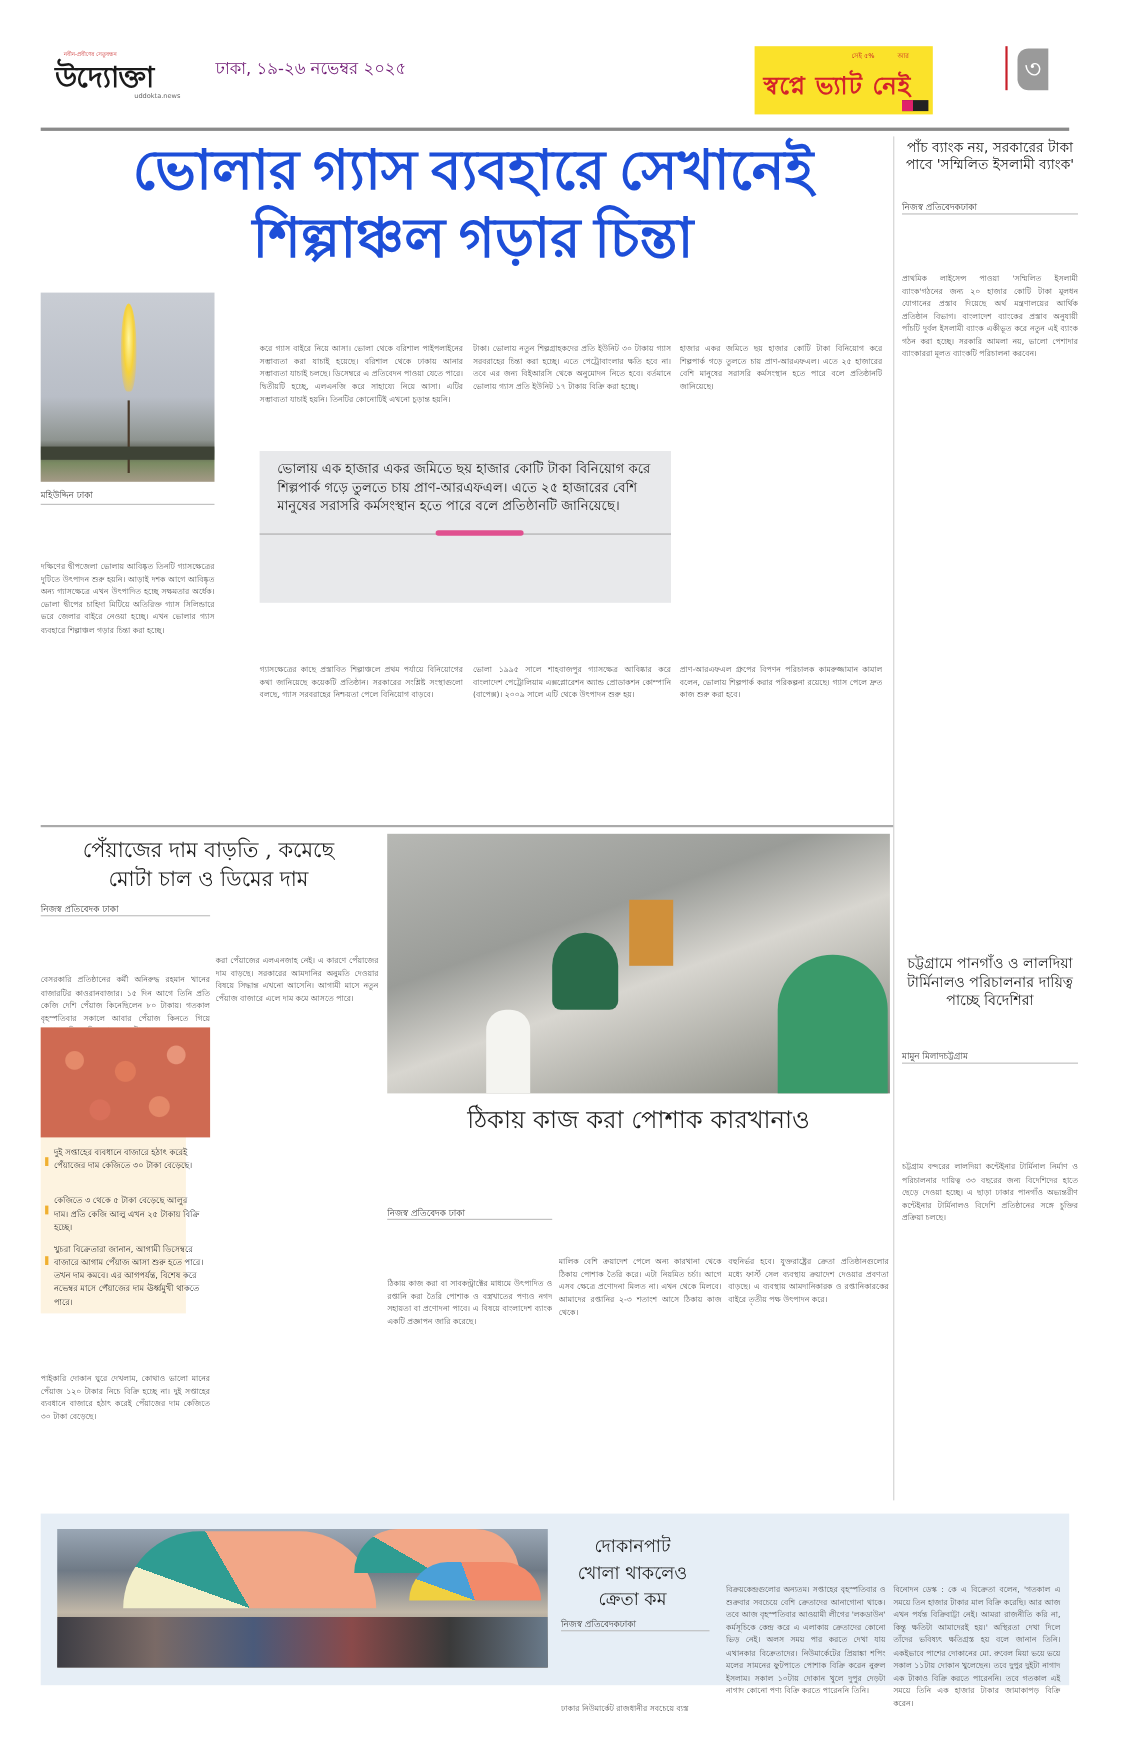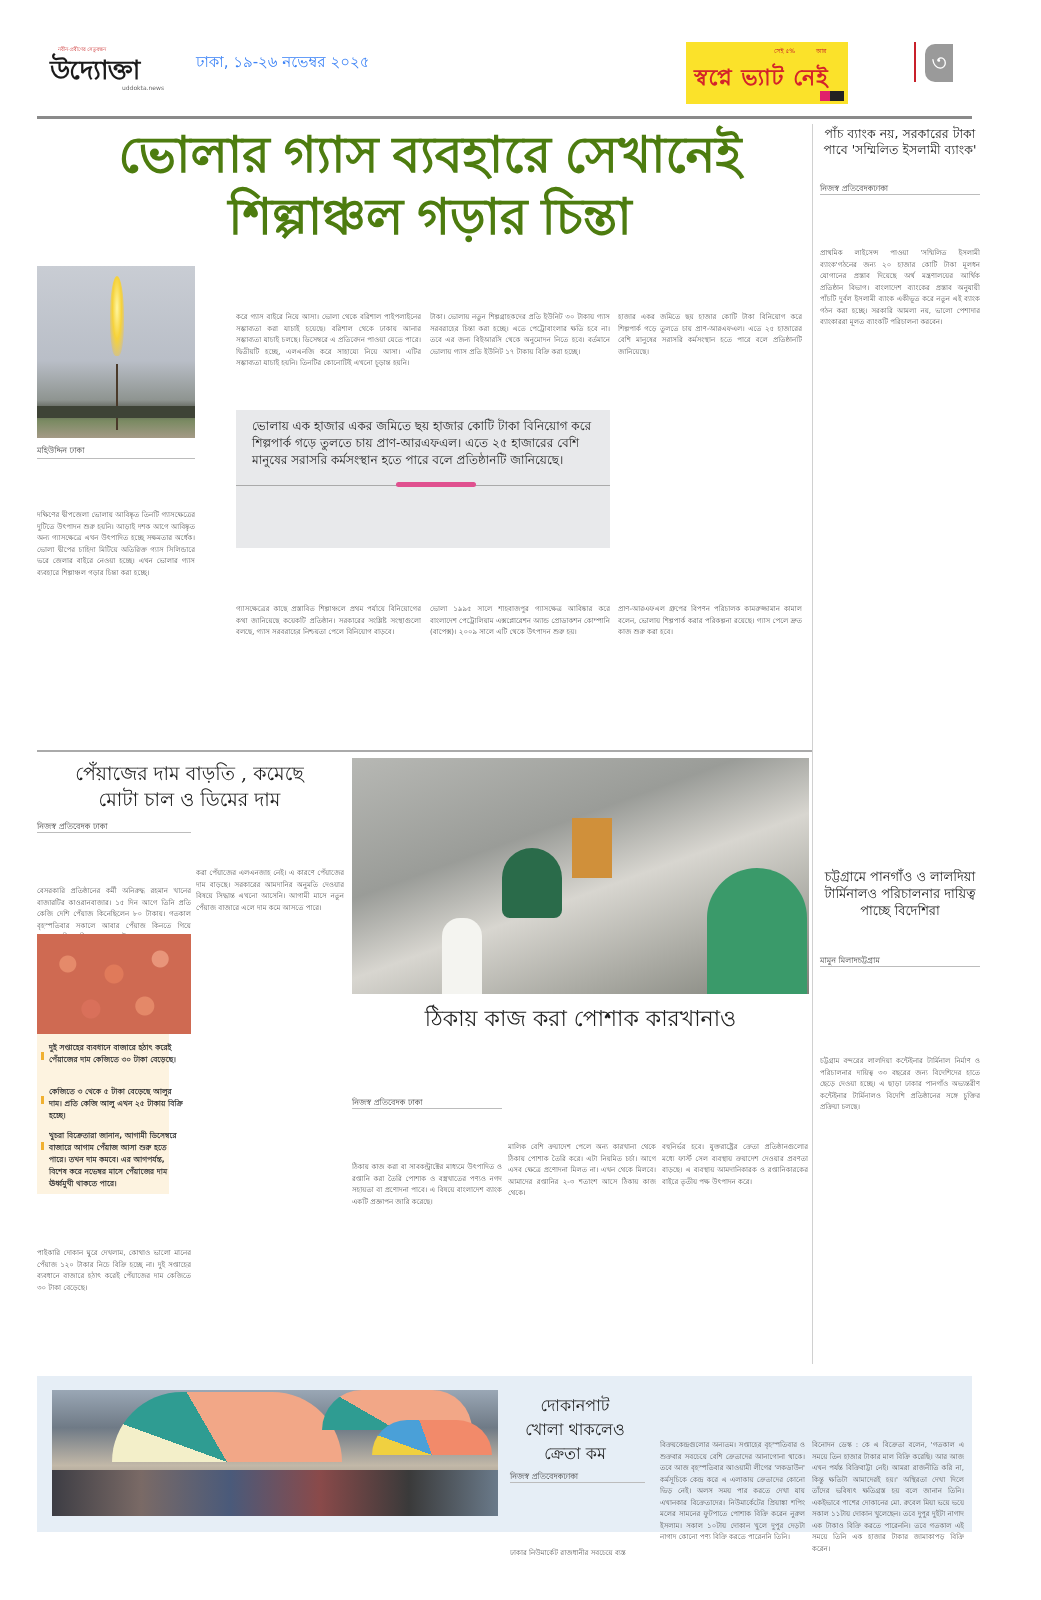--- a/index.html
+++ b/index.html
@@ -5,45 +5,45 @@
   html,body{margin:0;padding:0;background:#ffffff;}
   body{width:1041px;height:1600px;position:relative;overflow:hidden;font-family:"DejaVu Sans",sans-serif;color:#222;}
   .abs{position:absolute;}
   .rule{position:absolute;background:#8a8a8a;height:3px;}
   .thin{position:absolute;background:#bcbcbc;height:1px;}
   .vline{position:absolute;background:#d0d0d0;width:1px;}
   .masthead-logo{left:50px;top:46px;width:120px;height:40px;}
   .logo-tag{font-size:5px;color:#c33;position:absolute;left:8px;top:0;}
   .logo-main{font-family:"DejaVu Serif",serif;font-weight:bold;font-size:26px;color:#1a1a1a;position:absolute;left:0;top:4px;letter-spacing:-1px;}
   .logo-url{font-size:6px;color:#666;position:absolute;left:72px;top:38px;}
-  .dateline{left:196px;top:50px;font-size:15px;color:#3b82f6;text-align:right;}
+  .dateline{left:196px;top:50px;font-size:15px;color:#701a75;text-align:right;}
   .ad-box{left:686px;top:42px;width:162px;height:62px;background:#fbe22a;}
   .ad-small{position:absolute;font-size:6px;color:#c8202a;}
   .ad-main{position:absolute;left:8px;top:18px;font-size:22px;font-weight:bold;color:#d4232a;white-space:nowrap;letter-spacing:1px;}
   .ad-logo{position:absolute;left:134px;top:49px;width:24px;height:10px;background:#222;}
   .ad-logo:before{content:"";position:absolute;left:0;top:0;width:10px;height:10px;background:#e0206a;}
   .page-mark{left:925px;top:44px;width:28px;height:38px;background:#9a9a9a;border-radius:10px 0 0 10px;color:#fff;font-size:24px;text-align:center;line-height:38px;}
   .page-bar{left:914px;top:42px;width:2px;height:40px;background:#c8202a;}
-  .lead-head{left:60px;top:124px;width:740px;text-align:center;font-family:Liberation Sans, sans-serif;font-weight:bold;font-size:50px;line-height:62px;color:#4d7c0f;}
+  .lead-head{left:60px;top:124px;width:740px;text-align:center;font-family:Liberation Serif, serif;font-weight:bold;font-size:50px;line-height:62px;color:#1d4ed8;}
   .photo{position:absolute;overflow:hidden;}
   .flare-photo{left:37px;top:266px;width:158px;height:172px;background:linear-gradient(#c9cdd4 0%,#b9bec7 55%,#8e9490 78%,#565a4f 84%,#7a8a62 90%,#a49a86 100%);}
   .flare-stack{position:absolute;left:79px;top:98px;width:2px;height:66px;background:#4a3a2a;}
   .flare-flame{position:absolute;left:73px;top:10px;width:14px;height:80px;border-radius:50% 50% 40% 40%;background:radial-gradient(ellipse at 50% 40%,#fff6a0 0%,#f6d23a 45%,rgba(240,190,60,0.3) 80%,rgba(255,255,255,0) 100%);}
   .trees{position:absolute;left:0;top:140px;width:158px;height:12px;background:#3e4336;}
   .byline{font-size:8px;color:#444;}
   .body{font-size:7px;line-height:11.5px;color:#555;text-align:justify;overflow:hidden;margin-top:48px;}
   .pull{left:236px;top:410px;width:374px;height:138px;background:#e8e9eb;}
   .pull-text{position:absolute;left:16px;font-size:12px;line-height:17px;color:#222;}
   .pull-sep{position:absolute;left:0;top:75px;width:374px;height:1px;background:#aaa;}
   .pull-pink{position:absolute;left:160px;top:72px;width:80px;height:5px;border-radius:3px;background:#e0508f;}
   .side-head{left:820px;top:126px;width:160px;text-align:center;font-size:12.5px;line-height:16px;color:#222;}
   .sec-head{text-align:center;color:#222;font-family:"DejaVu Serif",serif;}
   .garment-photo{left:352px;top:758px;width:457px;height:236px;background:linear-gradient(160deg,#b7b8b4 0%,#9a9c98 35%,#d8d6d0 55%,#7e8078 100%);}
   .onion-photo{left:37px;top:934px;width:154px;height:100px;background:radial-gradient(circle at 20% 30%,#e58a6a 8px,transparent 9px),radial-gradient(circle at 50% 40%,#e07a5a 9px,transparent 10px),radial-gradient(circle at 80% 25%,#e8957a 8px,transparent 9px),radial-gradient(circle at 35% 75%,#d9705a 9px,transparent 10px),radial-gradient(circle at 70% 72%,#e48868 9px,transparent 10px),#cf6a52;}
-  .sidebar-box{left:37px;top:934px;width:132px;height:260px;background:#fdf3e0;font-weight:bold;}
+  .sidebar-box{left:37px;top:934px;width:132px;height:260px;background:#fdf3e0;}
   .bullet{position:absolute;left:4px;width:3px;height:8px;background:#f0b030;}
   .bullet-text{position:absolute;left:12px;width:136px;font-size:7.5px;line-height:12px;color:#333;}
   .bottom-box{left:37px;top:1376px;width:935px;height:156px;background:#e6eef6;}
   .market-photo{left:52px;top:1390px;width:446px;height:126px;background:linear-gradient(#9aa7b5 0%,#6f7a86 30%,#c2b8a8 60%,#5b5550 100%);}
   .umb1{position:absolute;left:60px;top:2px;width:230px;height:70px;border-radius:115px 115px 0 0;background:conic-gradient(from 250deg at 50% 100%,#f3efc9 0 40deg,#2f9c92 40deg 80deg,#f2a787 80deg 140deg);}
   .umb2{position:absolute;left:270px;top:0;width:150px;height:40px;border-radius:75px 75px 0 0;background:conic-gradient(from 250deg at 50% 100%,#2f9c92 0 50deg,#f2a787 50deg 140deg);}
   .umb3{position:absolute;left:320px;top:30px;width:120px;height:35px;border-radius:60px 60px 0 0;background:conic-gradient(from 250deg at 50% 100%,#f0d040 0 40deg,#4aa0d8 40deg 90deg,#f28a6a 90deg 140deg);}
   .crowd{position:absolute;left:0;top:80px;width:446px;height:46px;background:linear-gradient(90deg,#3d3d44,#7a6a66,#4a5a7a,#8a4a4a,#3a3a3a,#6a7a8a);}
 </style>
 </head>

